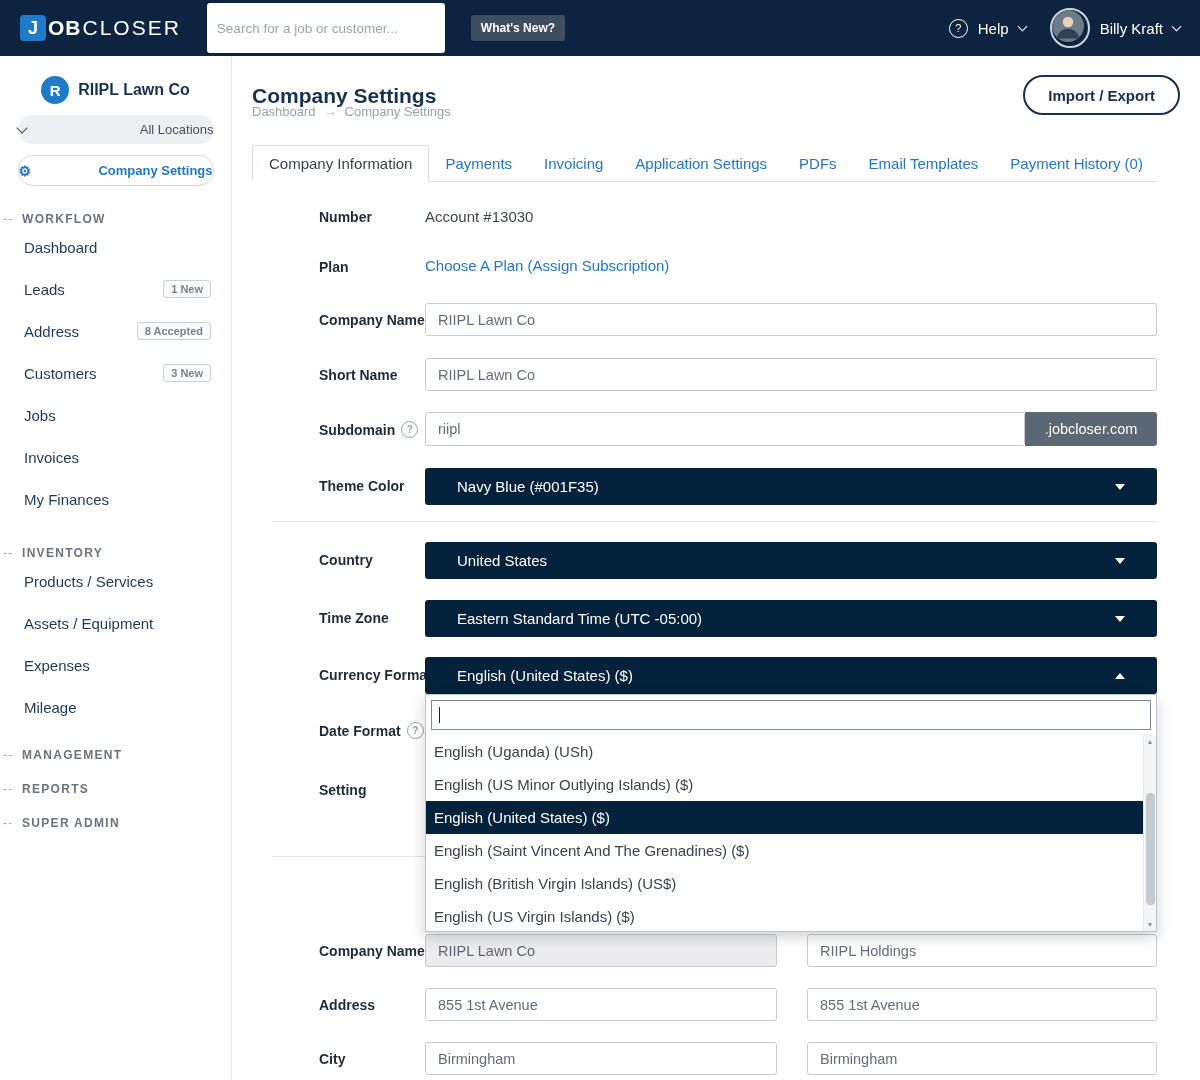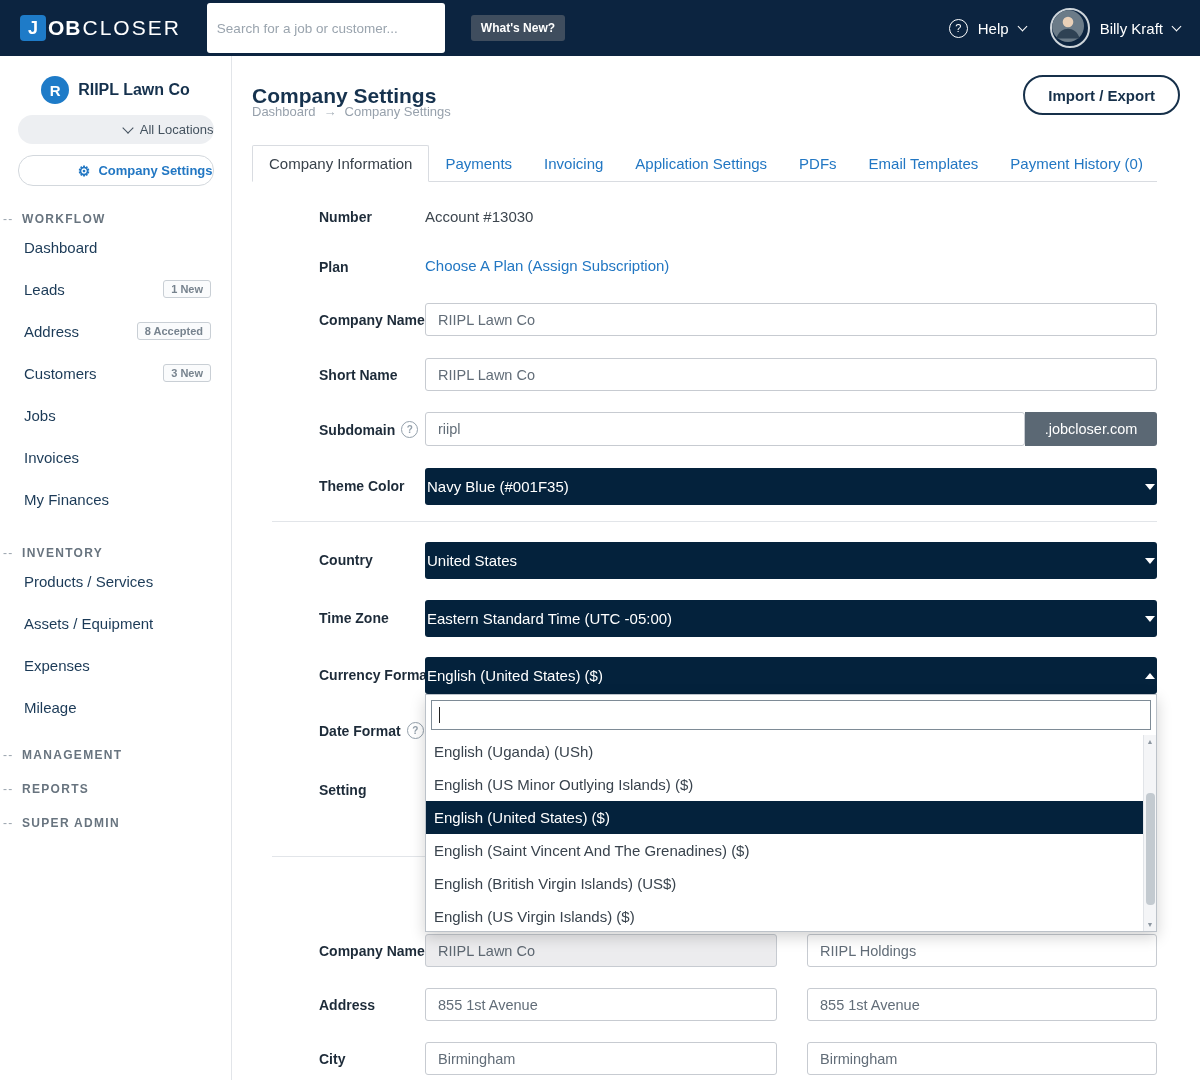--- a/index.html
+++ b/index.html
@@ -28,21 +28,21 @@
   .avatar{width:36px;height:36px;border-radius:50%;overflow:hidden;border:2px solid #cdd4da;
         margin-left:14px;flex:none;cursor:pointer;}
   
   .sidebar{position:absolute;top:56px;left:0;width:232px;bottom:0;background:#fff;
         border-right:1px solid #e2e5e9;box-sizing:border-box;}
   .company{display:flex;align-items:center;justify-content:center;gap:9px;margin-top:20px;}
   .company-avatar{width:28px;height:28px;border-radius:50%;background:#1e7bc8;color:#fff;
         font-weight:700;display:flex;align-items:center;justify-content:center;font-size:15px;}
   .company-name{font-size:16px;font-weight:700;color:#15314d;}
   .pill{margin:11px auto 0;width:196px;height:29px;border-radius:15px;background:#edeff2;
-        display:flex;align-items:center;justify-content:flex-end;gap:8px;font-size:13px;
+        display:flex;align-items:center;justify-content:space-between;gap:8px;font-size:13px;
         color:#44525f;box-sizing:border-box;cursor:pointer;}
   .pill.settings{background:#fff;border:1px solid #d3d8dd;color:#2277c3;font-weight:700;height:31px;}
   .gear{font-size:14px;line-height:1;}
   .section-head{display:flex;align-items:center;margin-top:26px;font-size:12px;font-weight:700;
         letter-spacing:1.3px;color:#68747f;}
   .section-head.compact{margin-top:20px;}
   .section-head .dash{color:#9aa4ae;width:22px;padding-left:3px;box-sizing:border-box;font-weight:400;}
   .nav-item{display:flex;align-items:center;justify-content:space-between;height:42px;
         padding:0 20px 0 24px;font-size:15px;color:#1b3a57;cursor:pointer;}
   .badge{font-size:11px;color:#77838e;border:1px solid #c9cfd5;background:#fafbfc;
@@ -66,21 +66,21 @@
   .static-val{position:absolute;left:193px;font-size:15px;color:#3c454e;}
   .link{color:#2277c3;cursor:pointer;}
   .txt{position:absolute;left:193px;width:732px;height:33px;border:1px solid #c7cbd1;
         border-radius:3px;padding:0 12px;font-size:14.5px;color:#626d78;box-sizing:border-box;
         background:#fff;font-family:inherit;}
   .txt:disabled{background:#ececee;color:#5d6771;}
   .addon{position:absolute;left:793px;width:132px;height:34px;background:#5b6874;color:#fff;
         border-radius:0 3px 3px 0;display:flex;align-items:center;justify-content:center;
         font-size:14.5px;}
   .sel{position:absolute;left:193px;width:732px;height:37px;background:#04223c;border-radius:3px;
-        color:#fff;font-size:15px;display:flex;align-items:center;padding:0 2px;
+        color:#fff;font-size:15px;display:flex;align-items:center;padding:0 32px;
         box-sizing:border-box;cursor:pointer;}
   .caret-down{margin-left:auto;width:0;height:0;border-left:5px solid transparent;
         border-right:5px solid transparent;border-top:6px solid #fff;}
   .caret-up{margin-left:auto;width:0;height:0;border-left:5px solid transparent;
         border-right:5px solid transparent;border-bottom:6px solid #fff;}
   .divider{position:absolute;left:40px;right:43px;height:1px;background:#e2e5e9;}
   .qmark{width:15px;height:15px;border-radius:50%;border:1px solid #94a0ab;color:#94a0ab;
         font-size:10px;font-weight:700;display:inline-flex;align-items:center;justify-content:center;
         flex:none;}
   

